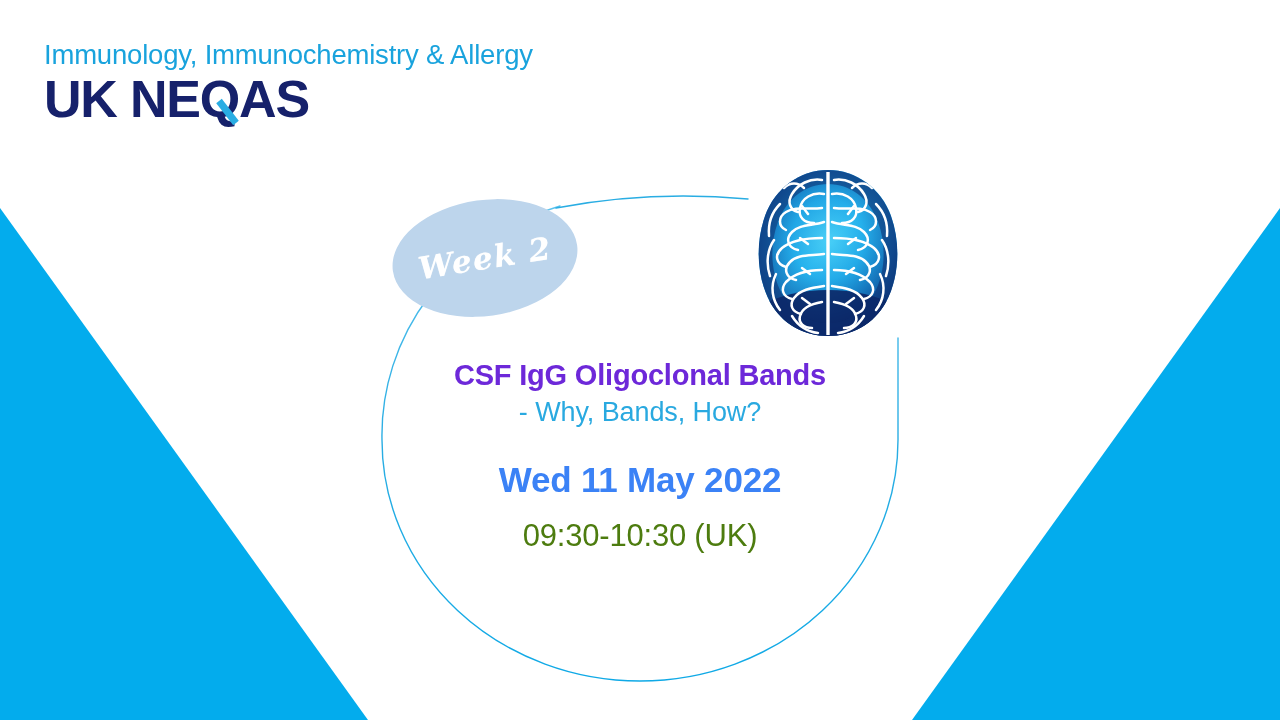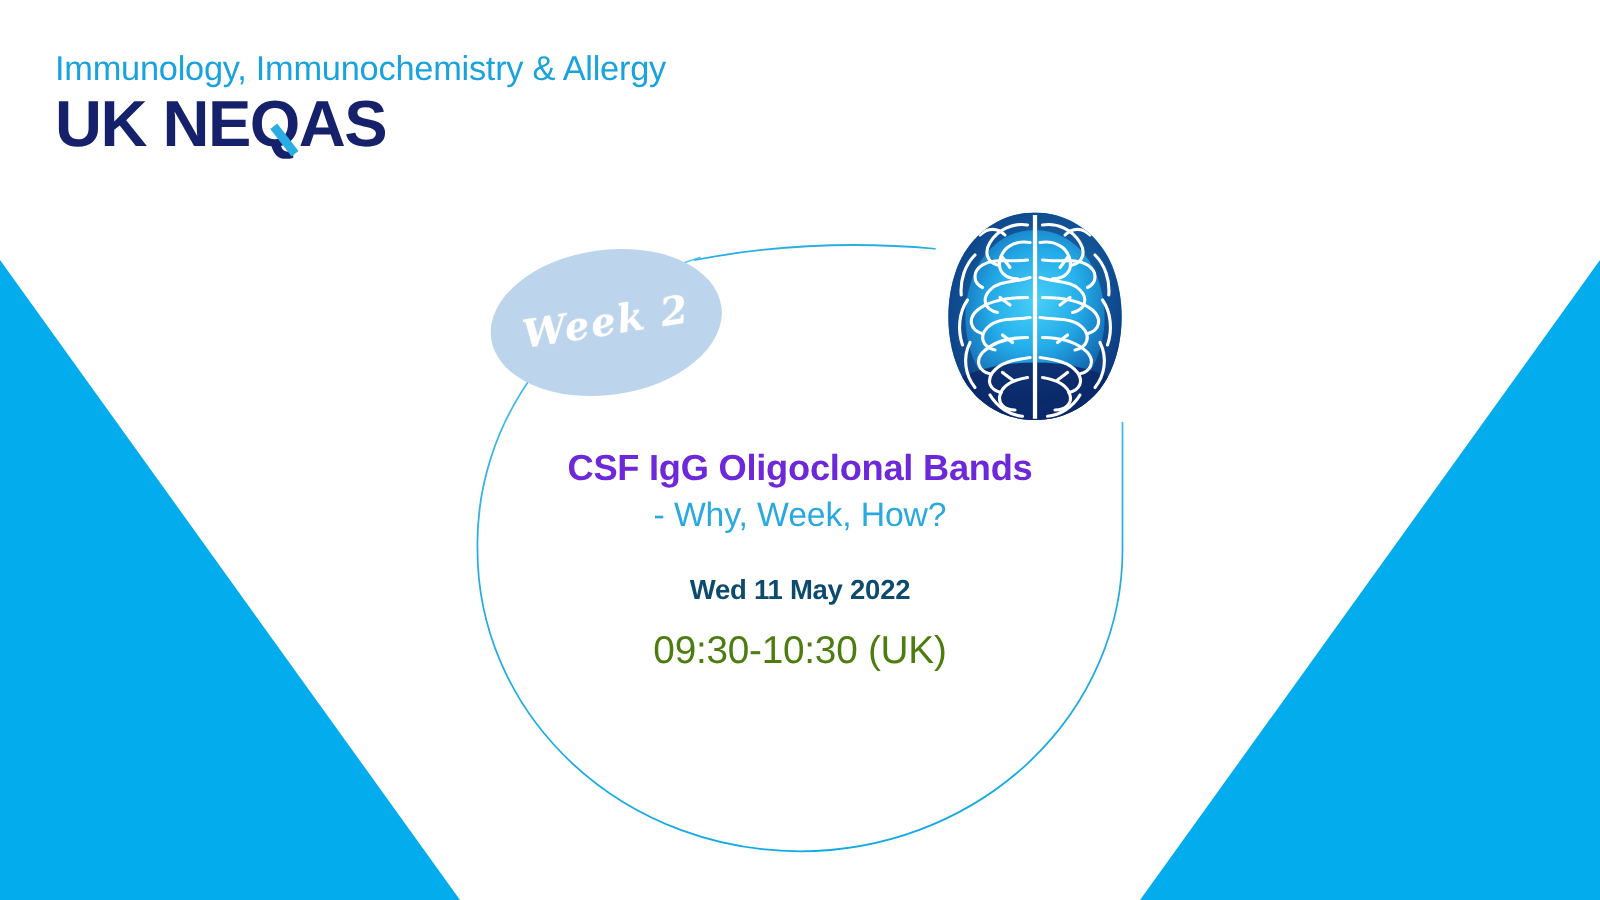--- a/index.html
+++ b/index.html
@@ -123,23 +123,23 @@
     margin-top: 5px;
     font-size: 27px;
     font-weight: 400;
     color: #29A9E0;
     letter-spacing: -0.1px;
     line-height: 1.18;
   }
   #talk-date {
     display: block;
     margin-top: 30px;
-    font-size: 22px;
+    font-size: 35px;
     font-weight: 700;
-    color: #0c4a6e;
+    color: #3b82f6;
     letter-spacing: -0.2px;
     line-height: 1.2;
   }
   #talk-time {
     display: block;
     margin-top: 16px;
     font-size: 31px;
     font-weight: 400;
     color: #4d7c0f;
     letter-spacing: -0.2px;
@@ -275,18 +275,18 @@
           <path d="M96 76 L 104 70"></path>
           <path d="M94 106 L 102 100"></path>
           <path d="M94 136 L 102 130"></path>
         </g>
       </g>
     </svg>
   </div>
 
   <div id="talk-block">
     <span id="talk-title">CSF IgG Oligoclonal Bands</span>
-    <span id="talk-subtitle">- Why, Week, How?</span>
+    <span id="talk-subtitle">- Why, Bands, How?</span>
     <span id="talk-date">Wed 11 May 2022</span>
     <span id="talk-time">09:30-10:30 (UK)</span>
   </div>
 
 </div>
 
 </body></html>

